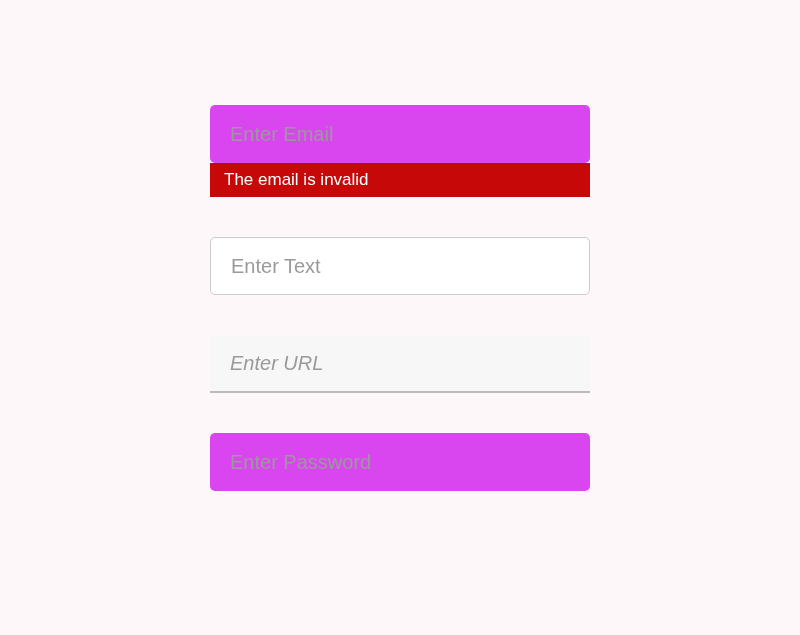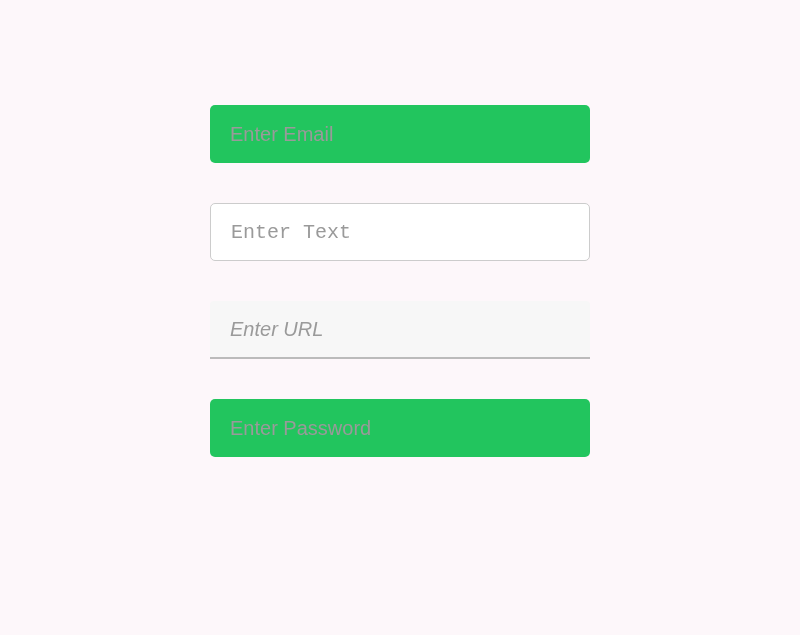--- a/index.html
+++ b/index.html
@@ -27,48 +27,48 @@
       padding: 0 20px;
       font-size: 20px;
       color: #333;
       border: none;
       outline: none;
     }
     .input::placeholder {
       color: #9a9a9a;
     }
     .input-filled {
-      background-color: #22c55e;
+      background-color: #d946ef;
       border-radius: 5px;
     }
     .input-outlined {
       background-color: #ffffff;
       border: 1px solid #cccccc;
       border-radius: 5px;
-      font-family: Liberation Mono, monospace;
     }
     .input-underline {
       background-color: #f7f7f7;
       border-bottom: 2px solid #bbbbbb;
       border-radius: 4px 4px 0 0;
       font-style: italic;
     }
     .error-banner {
       background-color: #c60808;
       color: #ffffff;
       font-size: 17px;
       padding: 7px 14px;
       width: 100%;
     }
   </style>
 </head>
 <body>
 
 <div class="field-group">
   <input type="email" class="input input-filled" placeholder="Enter Email" style="">
+  <div class="error-banner">The email is invalid</div>
 </div>
 
 <div class="field-group">
   <input type="text" class="input input-outlined" placeholder="Enter Text" style="">
 </div>
 
 <div class="field-group">
   <input type="url" class="input input-underline" placeholder="Enter URL" style="">
 </div>
 

